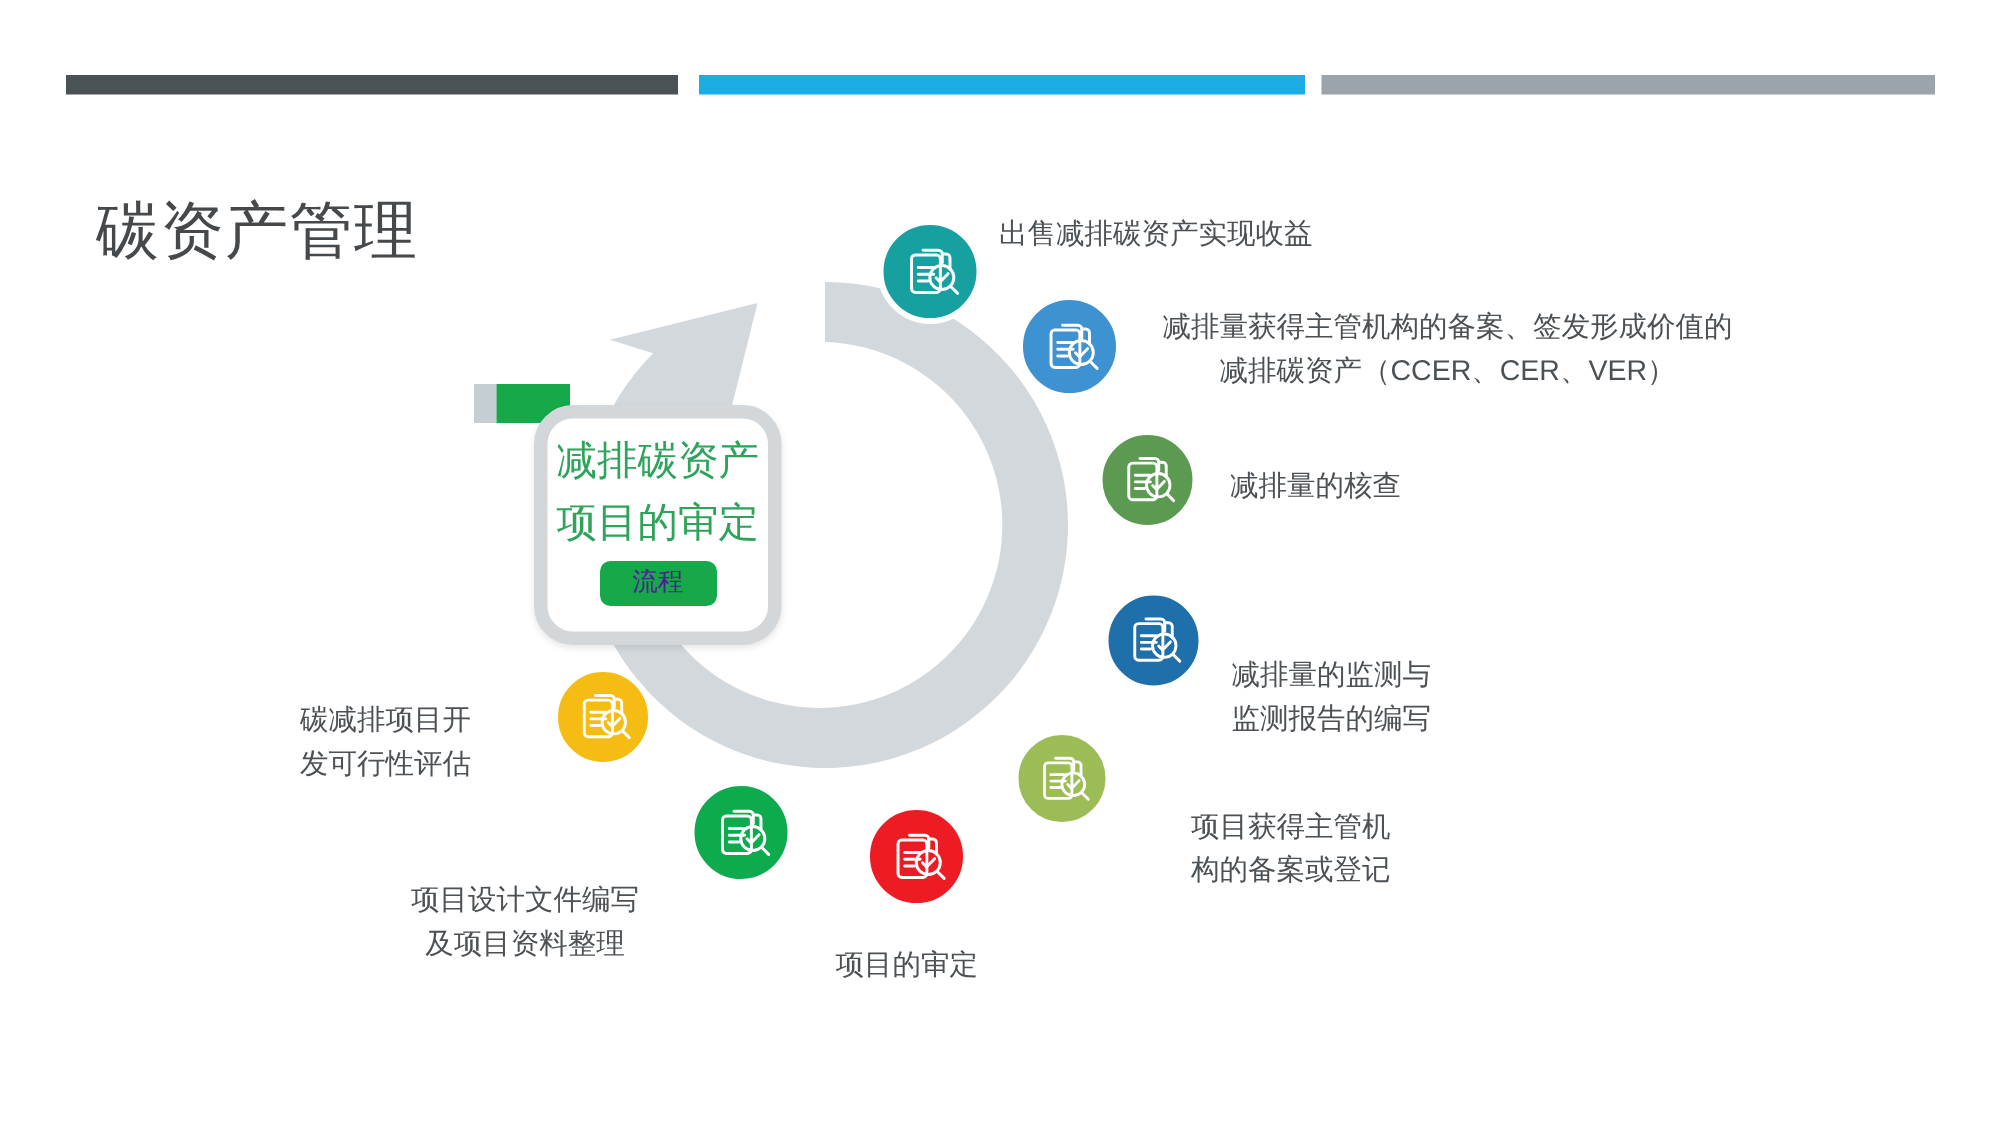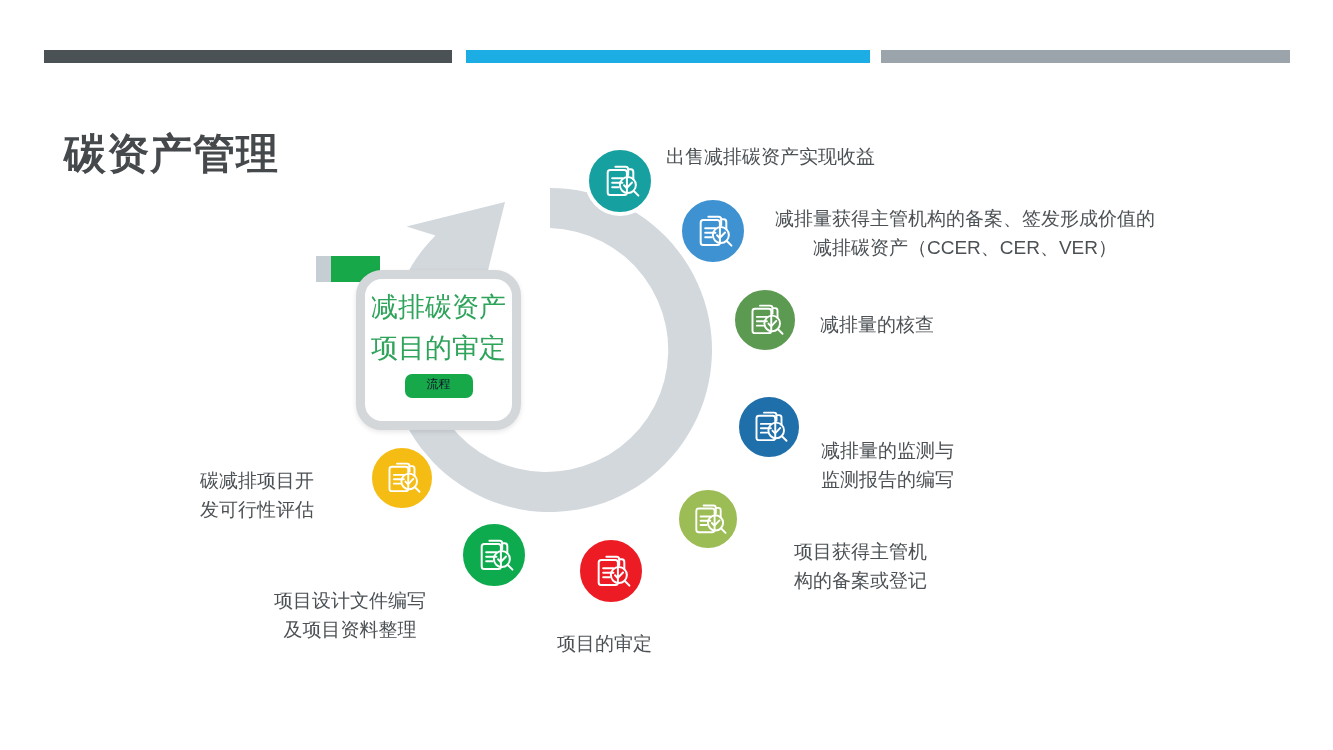--- a/index.html
+++ b/index.html
@@ -27,21 +27,21 @@
   .rulebar.dark  { left: 44px;  width: 408px; background: #4a5256; }
   .rulebar.blue  { left: 466px; width: 404px; background: #1cade4; }
   .rulebar.gray  { left: 881px; width: 409px; background: #9ba4ab; }
 
   
   #page-title {
     position: absolute;
     left: 64px;
     top: 126px;
     font-size: 42px;
-    font-weight: bold;
+    font-weight: normal;
     color: #45494c;
     letter-spacing: 1px;
     white-space: nowrap;
   }
 
   
   #ring-wrap {
     position: absolute;
     left: 340px;
     top: 140px;
@@ -74,23 +74,23 @@
   }
   .card-line {
     font-size: 27px;
     color: #2ea35a;
     line-height: 1.52;
     white-space: nowrap;
   }
   #card-pill {
     margin-top: 5px;
     background: #17a84a;
-    color: #0f172a;
+    color: #4c1d95;
     border-radius: 7px;
-    font-size: 12px;
+    font-size: 17px;
     padding: 3px 22px 5px 22px;
     line-height: 1.3;
     white-space: nowrap;
   }
   #card-tab {
     position: absolute;
     left: 316px;
     top: 256px;
     width: 64px;
     height: 26px;

